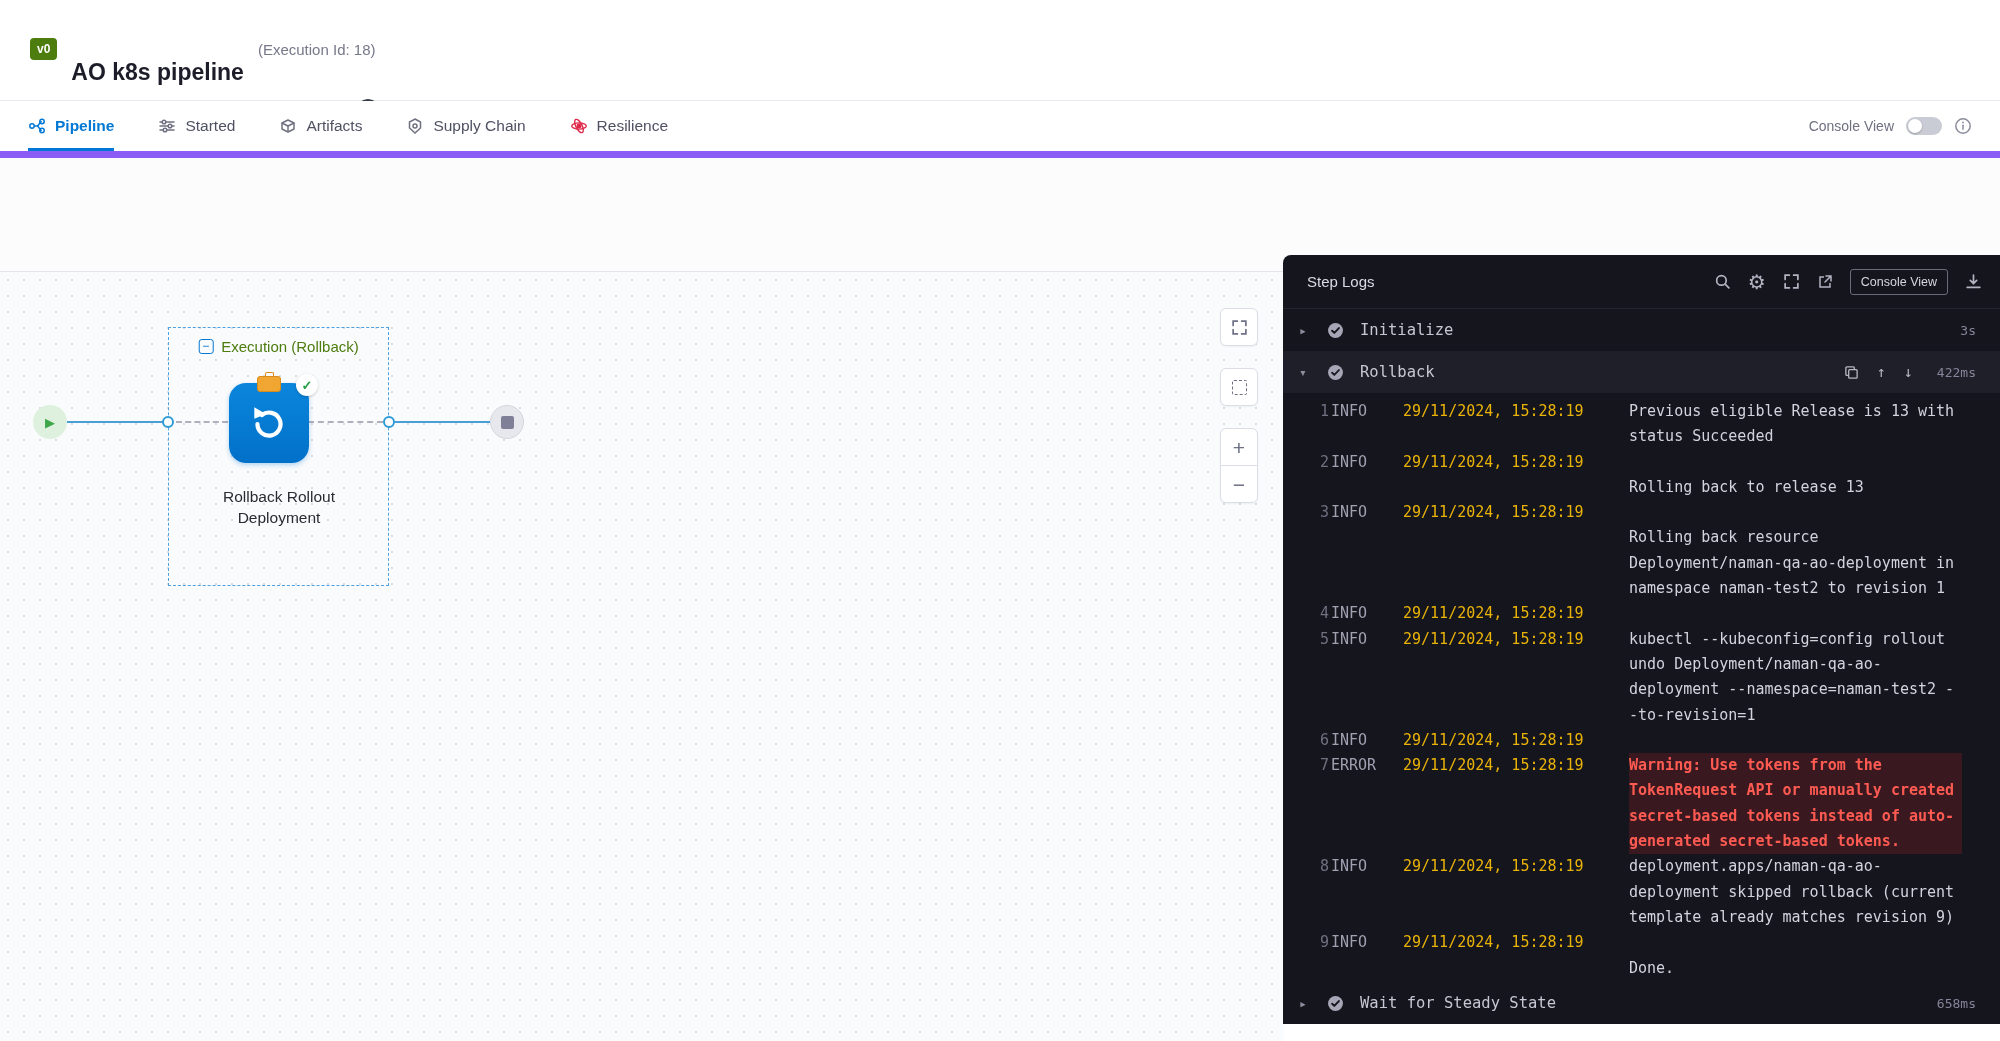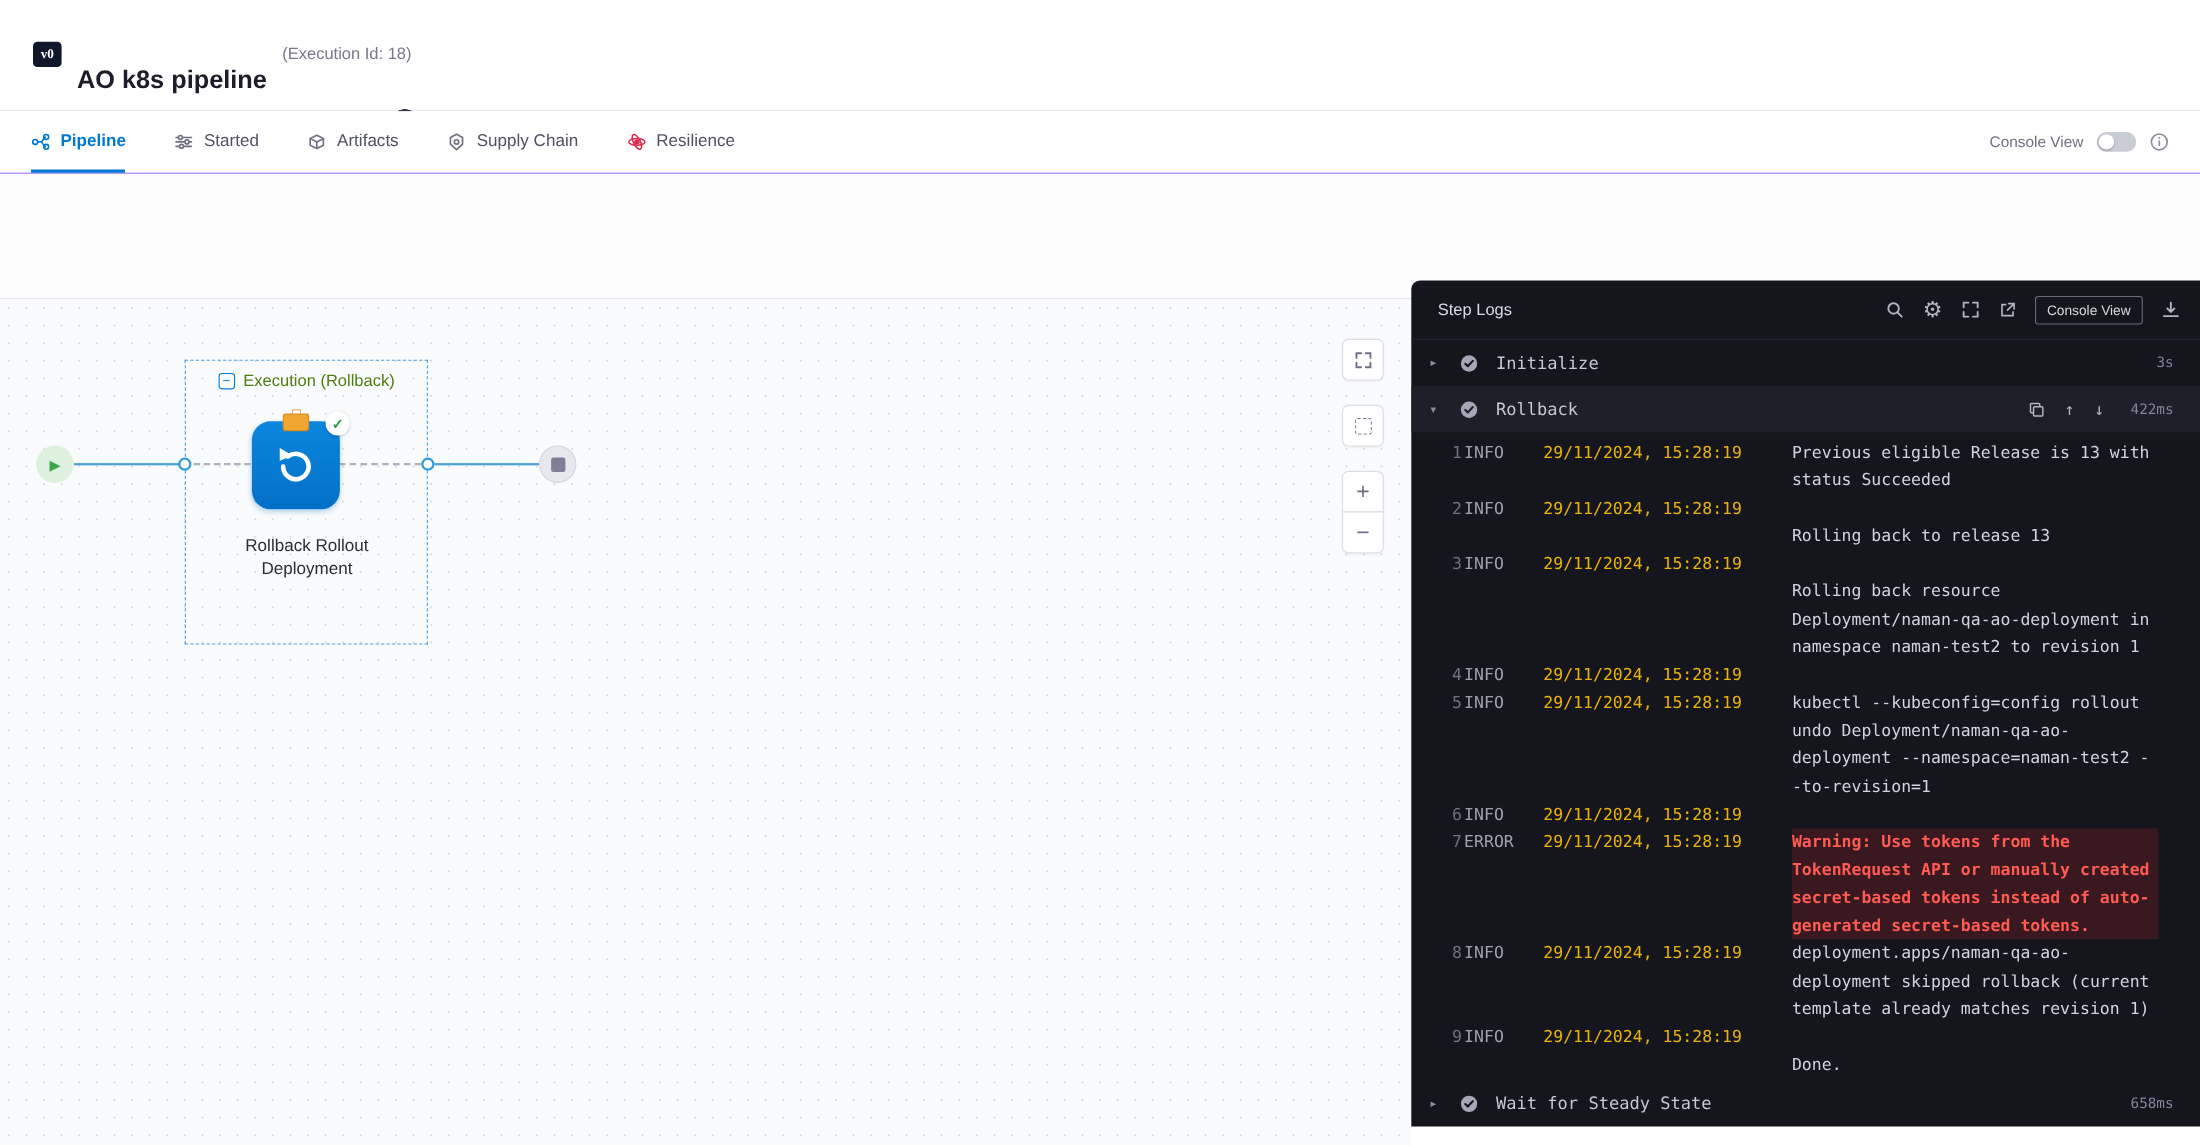--- a/index.html
+++ b/index.html
@@ -4,35 +4,35 @@
 <style>
   * { margin:0; padding:0; box-sizing:border-box; }
   html,body { width:2000px; height:1041px; background:#fff; overflow:hidden;
               font-family:"Liberation Sans", sans-serif; }
   .root { position:relative; width:2000px; height:1041px; }
 
   
   .top-header { position:absolute; left:0; top:0; width:2000px; height:101px;
                 background:#fff; border-bottom:1px solid #e9eaef; padding-left:30px; }
   .hrow1 { display:flex; align-items:center; gap:14px; margin-top:12px; }
-  .v-badge { background:#0f172a; color:#fff; font-size:12px; font-weight:bold;
-             border-radius:4px; padding:4px 7px;font-family:Liberation Serif, serif; }
+  .v-badge { background:#4d7c0f; color:#fff; font-size:12px; font-weight:bold;
+             border-radius:4px; padding:4px 7px; }
   .p-title { font-size:23px; font-weight:bold; color:#1c1d28;margin-top:47px; }
   .exec-id { font-size:15px; color:#77788a; }
   .hrow2 { display:flex; align-items:center; margin-top:13px; }
   .hrow2 .txt { font-size:15px; color:#2f3040; }
   .gear-glyph { font-size:19px; color:#8a8b9a; margin:0 18px 0 14px; }
   .avatar-wrap { width:26px; height:26px; border-radius:50%; overflow:hidden; margin-left:28px; }
   .redacted { width:190px; height:20px; border-radius:10px; margin-left:14px;
               background:linear-gradient(90deg,#d2d4da,#e4e6ea 40%,#d8dade 70%,#e6e8ec);
               filter:blur(0.6px); }
 
   
   .tab-bar { position:absolute; left:0; top:101px; width:2000px; height:57px;
-             border-bottom:1px solid #8b5cf6; display:flex; align-items:stretch;
+             border-bottom:7px solid #8b5cf6; display:flex; align-items:stretch;
              padding:0 28px; background:#fff; }
   .tabs { display:flex; gap:44px; }
   .tab { display:flex; align-items:center; gap:9px; font-size:15.5px; color:#4f5162;
          font-weight:500; cursor:pointer; }
   .tab .tab-icon { display:flex; color:#6f7080; }
   .tab.active { color:#0278d5; font-weight:bold; box-shadow:inset 0 -3px 0 #0278d5; }
   .tab.active .tab-icon { color:#0278d5; }
   .tab-right { margin-left:auto; display:flex; align-items:center; gap:12px; }
   .cv-label { font-size:14px; color:#6f7080; }
   .toggle { width:36px; height:18px; border-radius:9px; background:#c9ccd4; position:relative; cursor:pointer; }
@@ -427,21 +427,21 @@
 TokenRequest API or manually created
 secret-based tokens instead of auto-
 generated secret-based tokens.</span>
       </div>
       <div class="log-entry">
         <span class="le-num">8</span>
         <span class="le-level">INFO</span>
         <span class="le-ts">29/11/2024, 15:28:19</span>
         <span class="le-msg">deployment.apps/naman-qa-ao-
 deployment skipped rollback (current
-template already matches revision 1)</span>
+template already matches revision 9)</span>
       </div>
       <div class="log-entry">
         <span class="le-num">9</span>
         <span class="le-level">INFO</span>
         <span class="le-ts">29/11/2024, 15:28:19</span>
         <span class="le-msg">
 Done.</span>
       </div>
     </div>
 

